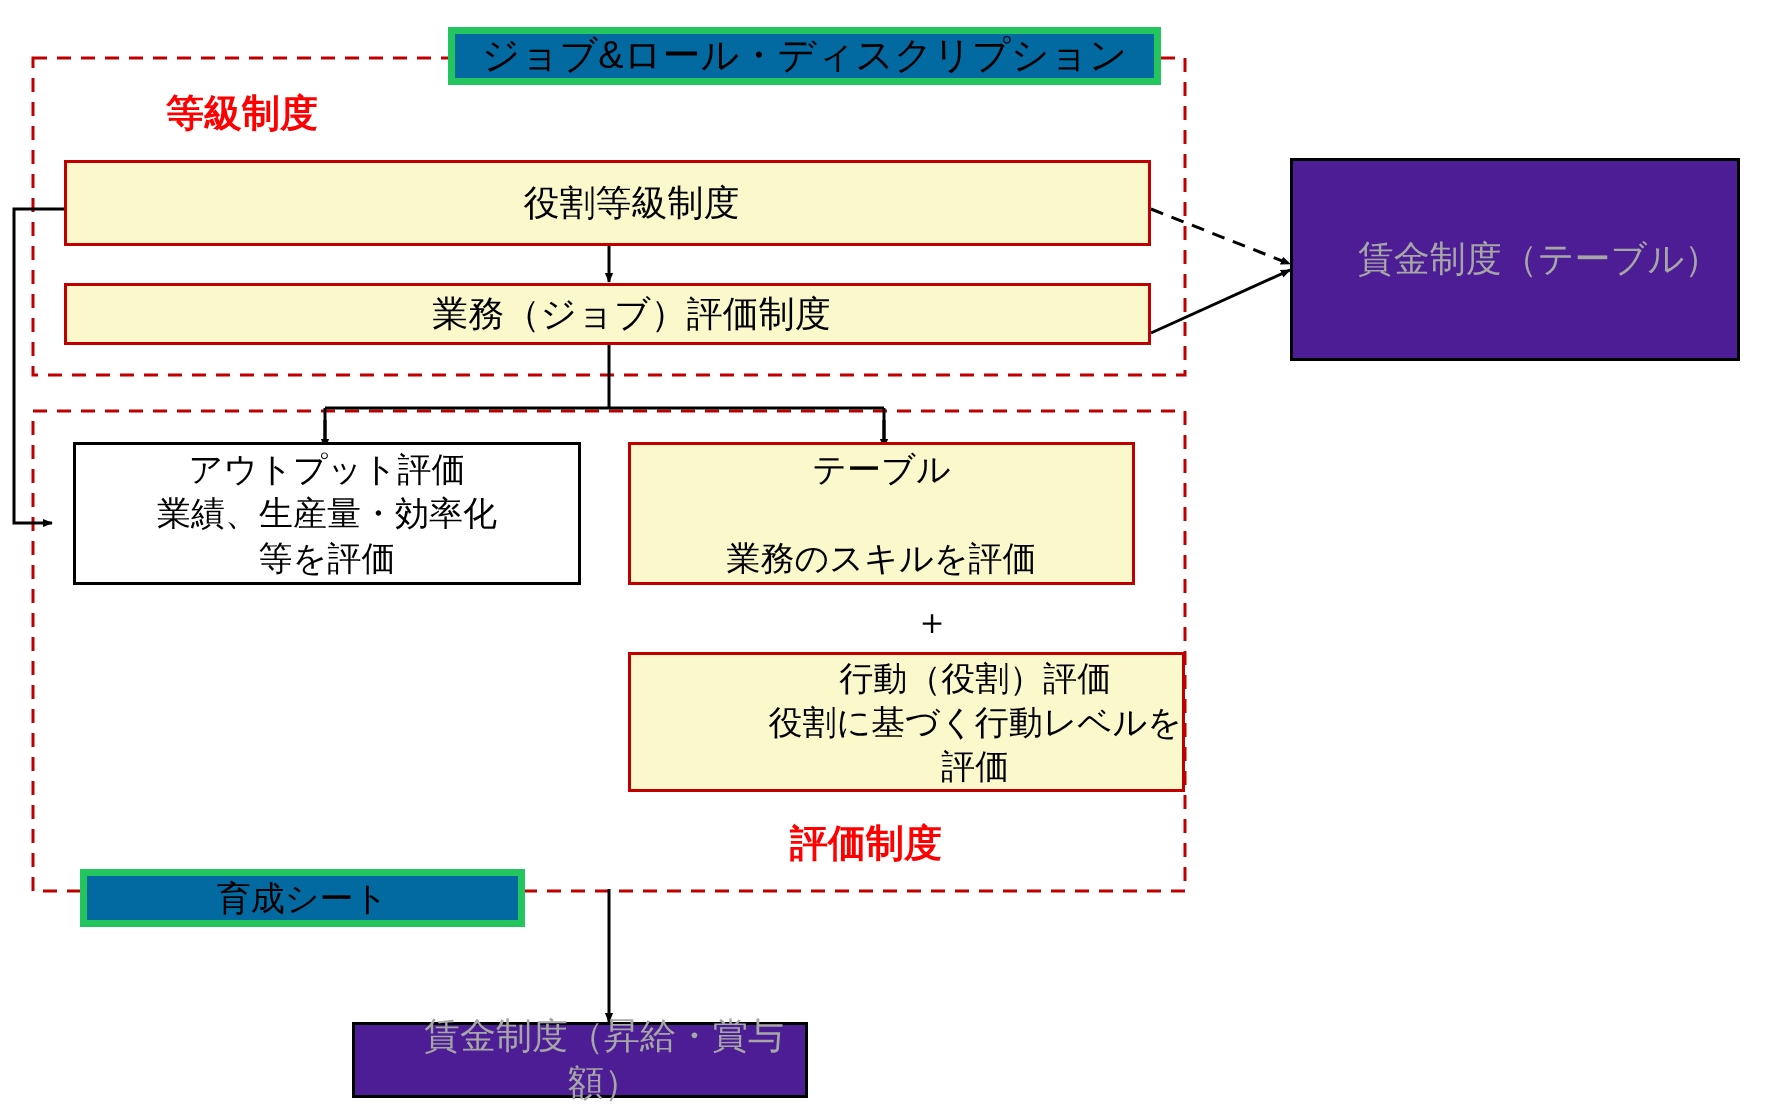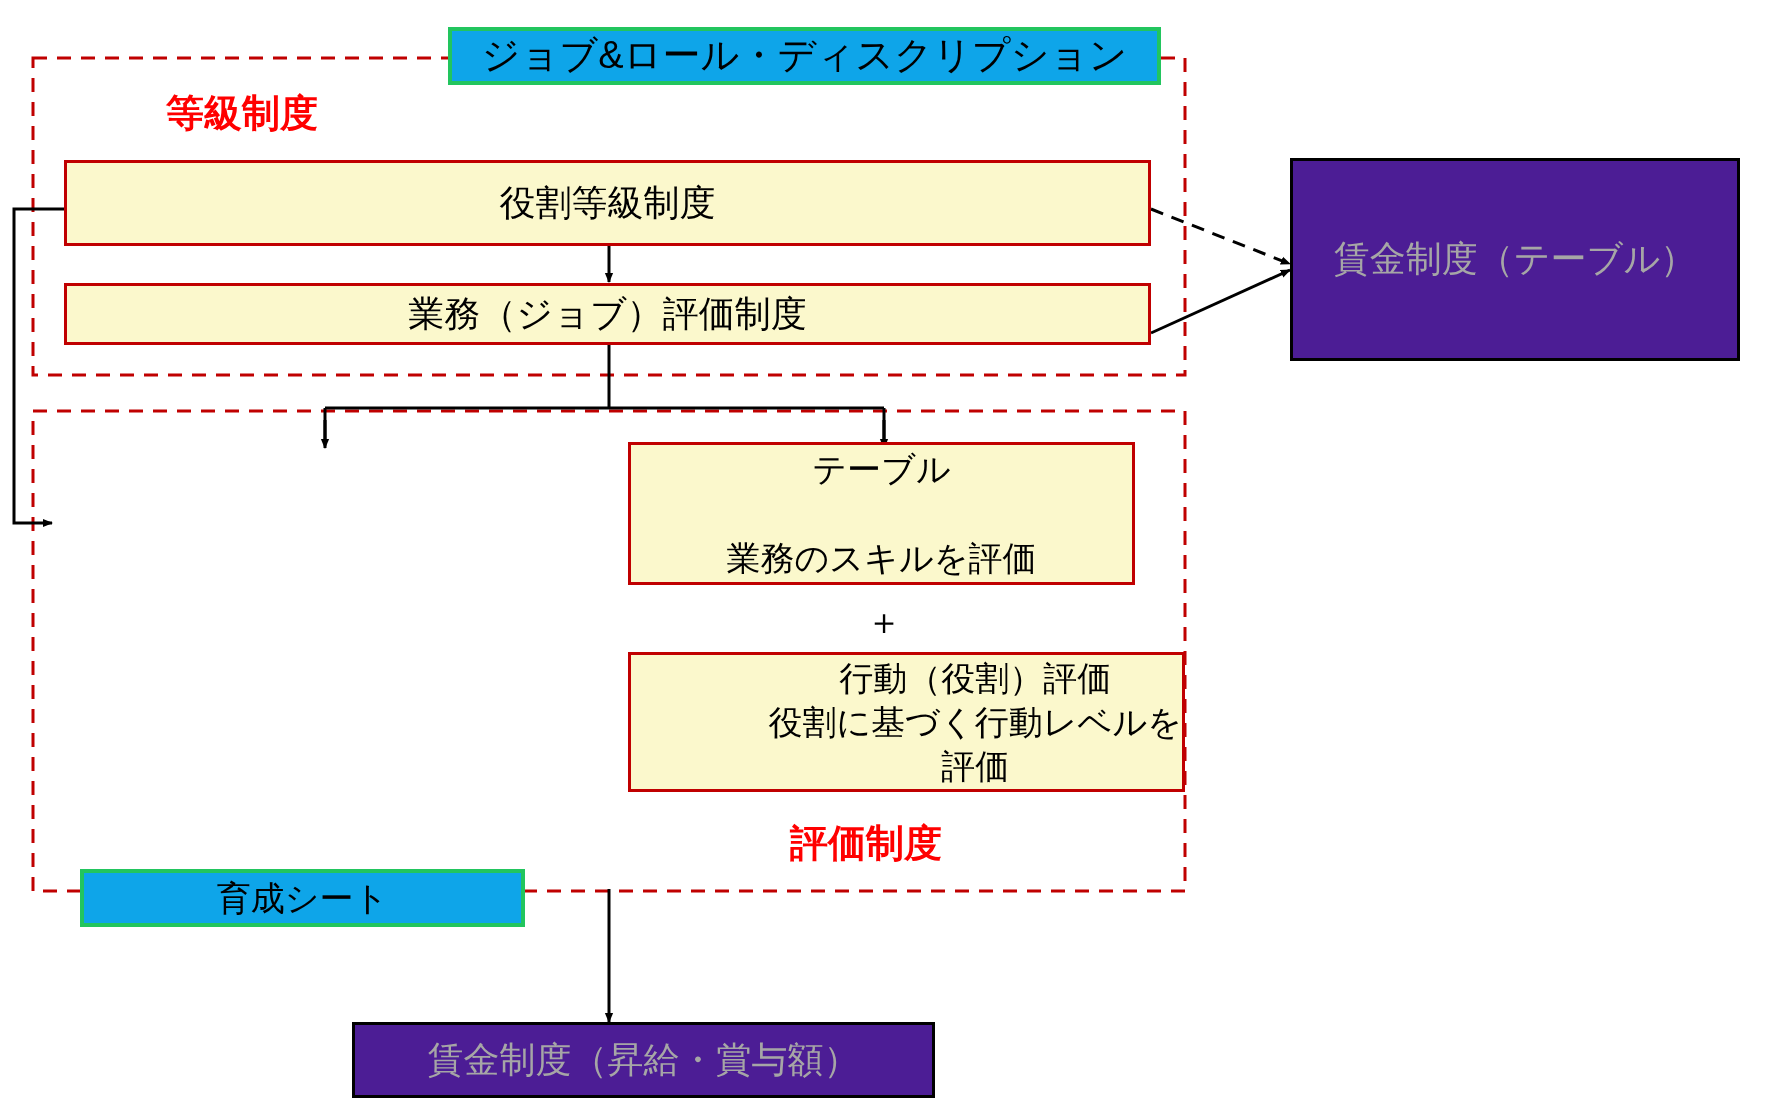--- a/index.html
+++ b/index.html
@@ -30,22 +30,22 @@
     box-sizing: border-box;
     display: flex;
     flex-direction: column;
     align-items: center;
     justify-content: center;
     text-align: center;
     line-height: 1.30;
     white-space: pre-line;
   }
   .box-red {
-    border: 4px solid #22c55e;
-    background: #0ea5e9;
+    border: 7px solid #22c55e;
+    background: #0369a1;
     color: #000000;
   }
   .box-yellow {
     border: 3px solid #c00000;
     background: #fbf8cc;
     color: #000000;
   }
   .box-black {
     border: 3px solid #000000;
     background: #ffffff;
@@ -63,21 +63,21 @@
     white-space: nowrap;
   }
   .plus-sign {
     position: absolute;
     color: #000000;
     font-weight: normal;
     white-space: nowrap;
     text-align: center;
   }
   .fs-34 { font-size: 34px; }
-  .fs-36 { font-size: 36px; }
+  .fs-36 { font-size: 36px; padding-left: 48px; }
   .fs-38 { font-size: 38px; }
 </style>
 </head>
 <body>
 
 <div id="canvas">
 
   <svg class="svg-layer" viewBox="0 0 1767 1113" xmlns="http://www.w3.org/2000/svg">
     <defs>
       <marker id="arrowBlack" markerWidth="11" markerHeight="11" refX="9.2" refY="4.6" orient="auto" markerUnits="userSpaceOnUse">
@@ -115,20 +115,25 @@
   </div>
 
   <div class="node box-yellow fs-36" style="left:64px; top:283px; width:1087px; height:62px;">
     <span>業務（ジョブ）評価制度</span>
   </div>
 
   <div class="node box-gray-text fs-36" style="left:1290px; top:158px; width:450px; height:203px;">
     <span>賃金制度（テーブル）</span>
   </div>
 
+  <div class="node box-black fs-34" style="left:73px; top:442px; width:508px; height:143px;">
+    <span>アウトプット評価
+業績、生産量・効率化
+等を評価</span>
+  </div>
 
   <div class="node box-yellow fs-34" style="left:628px; top:442px; width:507px; height:143px;">
     <span>テーブル
 
 業務のスキルを評価</span>
   </div>
 
   <span class="plus-sign fs-36" style="left:862px; top:598px; width:44px;">＋</span>
 
   <div class="node box-yellow fs-34" style="left:628px; top:652px; width:557px; height:140px;align-items:flex-end;">
@@ -136,17 +141,17 @@
 役割に基づく行動レベルを
 評価</span>
   </div>
 
   <span class="label-red fs-38" style="left:790px; top:818px;text-align:right;">評価制度</span>
 
   <div class="node box-red fs-34" style="left:80px; top:869px; width:445px; height:58px;">
     <span>育成シート</span>
   </div>
 
-  <div class="node box-gray-text fs-36" style="left:352px; top:1022px; width:583px; height:76px;">
+  <div class="node box-gray-text fs-36" style="left:352px; top:1022px; width:456px; height:76px;">
     <span>賃金制度（昇給・賞与額）</span>
   </div>
 
 </div>
 
 </body></html>

